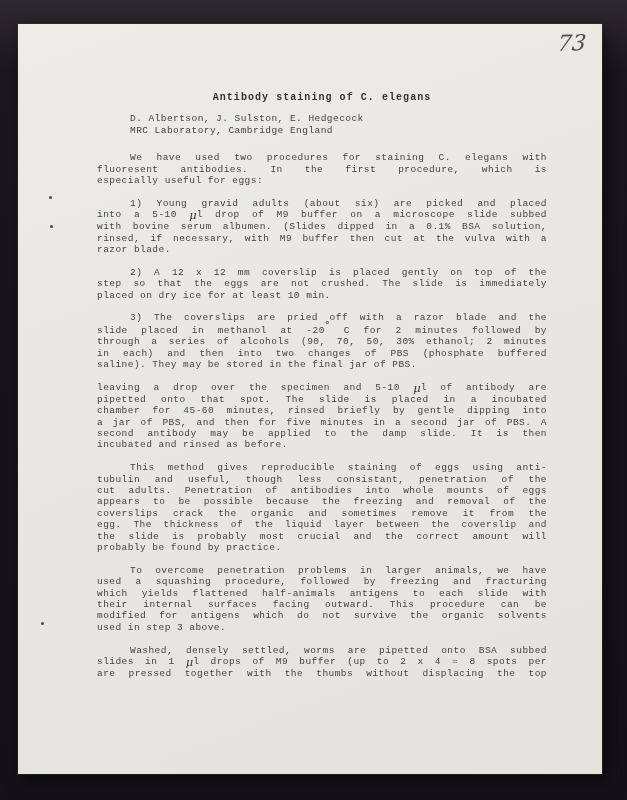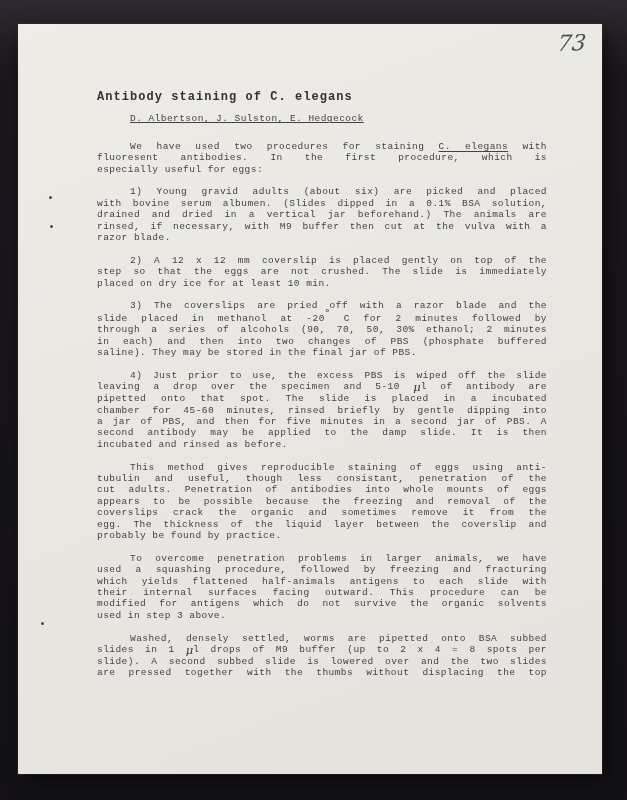--- a/index.html
+++ b/index.html
@@ -22,30 +22,30 @@
   .dot { position:absolute; width:3px; height:3px; border-radius:50%; background:#4c4841; }
   .dot.d1 { left:31px; top:172px; }
   .dot.d2 { left:32px; top:201px; }
   .dot.d3 { left:23px; top:598px; }
   .content {
     position:absolute; left:79px; top:68px; width:450px;
     font-size:9.5px; line-height:11.4px; letter-spacing:0.45px;
     color:#454340;
   }
   .title {
-    margin:0 0 10px 0; font-size:12px; font-weight:bold;
-    letter-spacing:1.05px; color:#343230;
+    margin:0 0 10px 0; font-size:10px; font-weight:bold;
+    letter-spacing:1.05px; color:#343230;text-align:center;
   }
-  .authors { padding-left:33px; margin:0 0 16px 0;text-decoration:underline; }
+  .authors { padding-left:33px; margin:0 0 16px 0; }
   .para { margin:0 0 11.4px 0; }
   .para:last-child { margin-bottom:8px; }
   .line { text-align:justify; text-align-last:justify; }
   .line.first { padding-left:33px; }
   .line.end { text-align-last:left;font-family:Liberation Mono, monospace; }
-  .rs-u { text-decoration:underline; text-underline-offset:2px; }
+  .rs-u { text-underline-offset:2px; }
   .rs-mu {
     font-family:"DejaVu Serif",serif; font-style:italic; font-size:11.5px;
     letter-spacing:0; color:#3a3835; vertical-align:-1.5px;
   }
   .rs-hsup {
     font-family:"DejaVu Serif",serif; font-style:italic; font-size:10px;
     position:relative; top:-4.5px; color:#3a3835;
   }
   .rs-sup { position:relative; top:-2px; font-size:9px; }
 </style>
@@ -55,74 +55,74 @@
 <div class="stage">
   <div class="paper">
     <div class="page-number">73</div>
     <div class="dot d1"></div>
     <div class="dot d2"></div>
     <div class="dot d3"></div>
     <div class="content">
       <h1 class="title">Antibody staining of C. elegans</h1>
       <div class="authors">
         <div>D. Albertson, J. Sulston, E. Hedgecock</div>
+        <div>MRC Laboratory, Cambridge England</div>
       </div>
       <div id="paragraphs">
           <div class="para">
             <div class="line first"><span>We have used two procedures for staining </span><span class="rs-u">C. elegans</span><span> with</span></div>
             <div class="line"><span>fluoresent antibodies. In the first procedure, which is</span></div>
             <div class="line end"><span>especially useful for eggs:</span></div>
           </div>
           <div class="para">
             <div class="line first"><span>1) Young gravid adults (about six) are picked and placed</span></div>
+            <div class="line"><span>into a 5-10 </span><span class="rs-mu">μ</span><span>l drop of M9 buffer on a microscope slide subbed</span></div>
             <div class="line"><span>with bovine serum albumen. (Slides dipped in a 0.1% BSA solution,</span></div>
-            <div class="line"><span>drained and dried in a vertical jar beforehand.) The animals are</span></div>
             <div class="line"><span>rinsed, if necessary, with M9 buffer then cut at the vulva with a</span></div>
             <div class="line end"><span>razor blade.</span></div>
           </div>
           <div class="para">
             <div class="line first"><span>2) A 12 x 12 mm coverslip is placed gently on top of the</span></div>
             <div class="line"><span>step so that the eggs are not crushed. The slide is immediately</span></div>
             <div class="line end"><span>placed on dry ice for at least 10 min.</span></div>
           </div>
           <div class="para">
             <div class="line first"><span>3) The coverslips are pried off with a razor blade and the</span></div>
             <div class="line"><span>slide placed in methanol at -20</span><span class="rs-hsup">°</span><span> C for 2 minutes followed by</span></div>
             <div class="line"><span>through a series of alcohols (90, 70, 50, 30% ethanol; 2 minutes</span></div>
             <div class="line"><span>in each) and then into two changes of PBS (phosphate buffered</span></div>
             <div class="line end"><span>saline). They may be stored in the final jar of PBS.</span></div>
           </div>
           <div class="para">
-            <div class="line first"><span>4) Just prior to use, the excess PBS is wiped off the slide</span></div>
             <div class="line"><span>leaving a drop over the specimen and 5-10 </span><span class="rs-mu">μ</span><span>l of antibody are</span></div>
             <div class="line"><span>pipetted onto that spot. The slide is placed in a incubated</span></div>
             <div class="line"><span>chamber for 45-60 minutes, rinsed briefly by gentle dipping into</span></div>
             <div class="line"><span>a jar of PBS, and then for five minutes in a second jar of PBS. A</span></div>
             <div class="line"><span>second antibody may be applied to the damp slide. It is then</span></div>
             <div class="line end"><span>incubated and rinsed as before.</span></div>
           </div>
           <div class="para">
             <div class="line first"><span>This method gives reproducible staining of eggs using anti-</span></div>
             <div class="line"><span>tubulin and useful, though less consistant, penetration of the</span></div>
             <div class="line"><span>cut adults. Penetration of antibodies into whole mounts of eggs</span></div>
             <div class="line"><span>appears to be possible because the freezing and removal of the</span></div>
             <div class="line"><span>coverslips crack the organic and sometimes remove it from the</span></div>
             <div class="line"><span>egg. The thickness of the liquid layer between the coverslip and</span></div>
+            <div class="line"><span>the slide is probably most crucial and the correct amount will</span></div>
             <div class="line end"><span>probably be found by practice.</span></div>
           </div>
           <div class="para">
             <div class="line first"><span>To overcome penetration problems in larger animals, we have</span></div>
             <div class="line"><span>used a squashing procedure, followed by freezing and fracturing</span></div>
             <div class="line"><span>which yields flattened half-animals antigens to each slide with</span></div>
             <div class="line"><span>their internal surfaces facing outward. This procedure can be</span></div>
             <div class="line"><span>modified for antigens which do not survive the organic solvents</span></div>
             <div class="line end"><span>used in step 3 above.</span></div>
           </div>
           <div class="para">
             <div class="line first"><span>Washed, densely settled, worms are pipetted onto BSA subbed</span></div>
             <div class="line"><span>slides in 1 </span><span class="rs-mu">μ</span><span>l drops of M9 buffer (up to 2 x 4 = 8 spots per</span></div>
-            <div class="line"><span>slide). A second subbed slide is lowered over and the two slides</span></div>
             <div class="line"><span>are pressed together with the thumbs without displacing the top</span></div>
           </div>
         </div>
     </div>
   </div>
 </div>
 
 </body></html>

